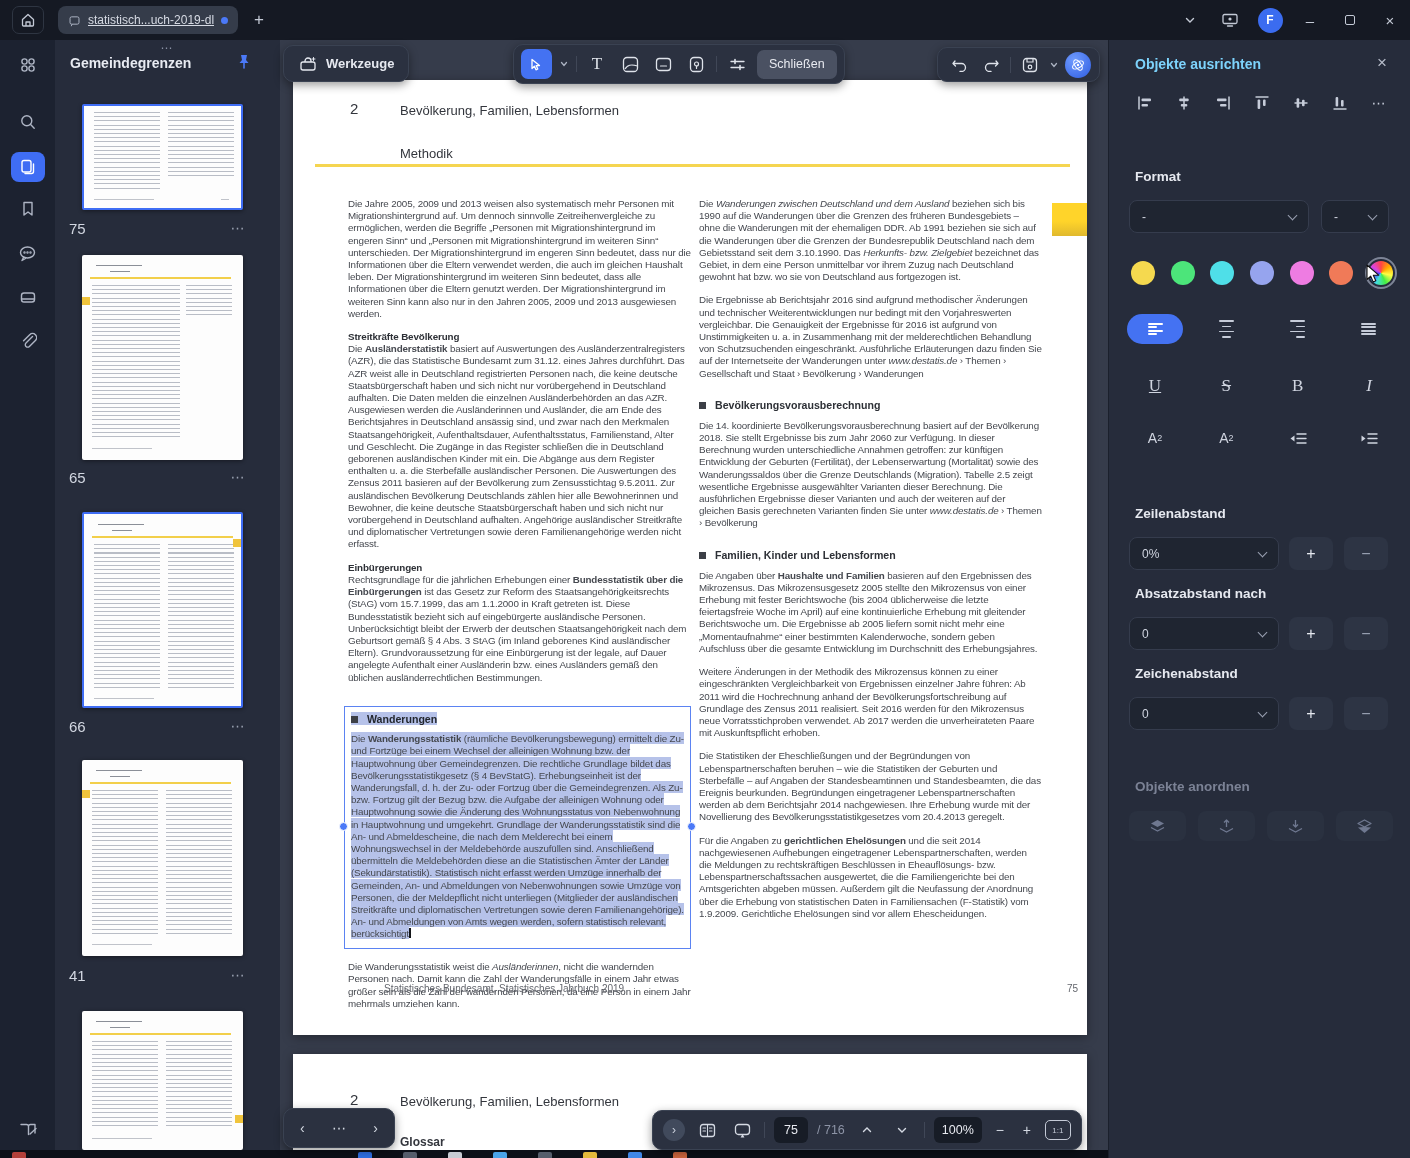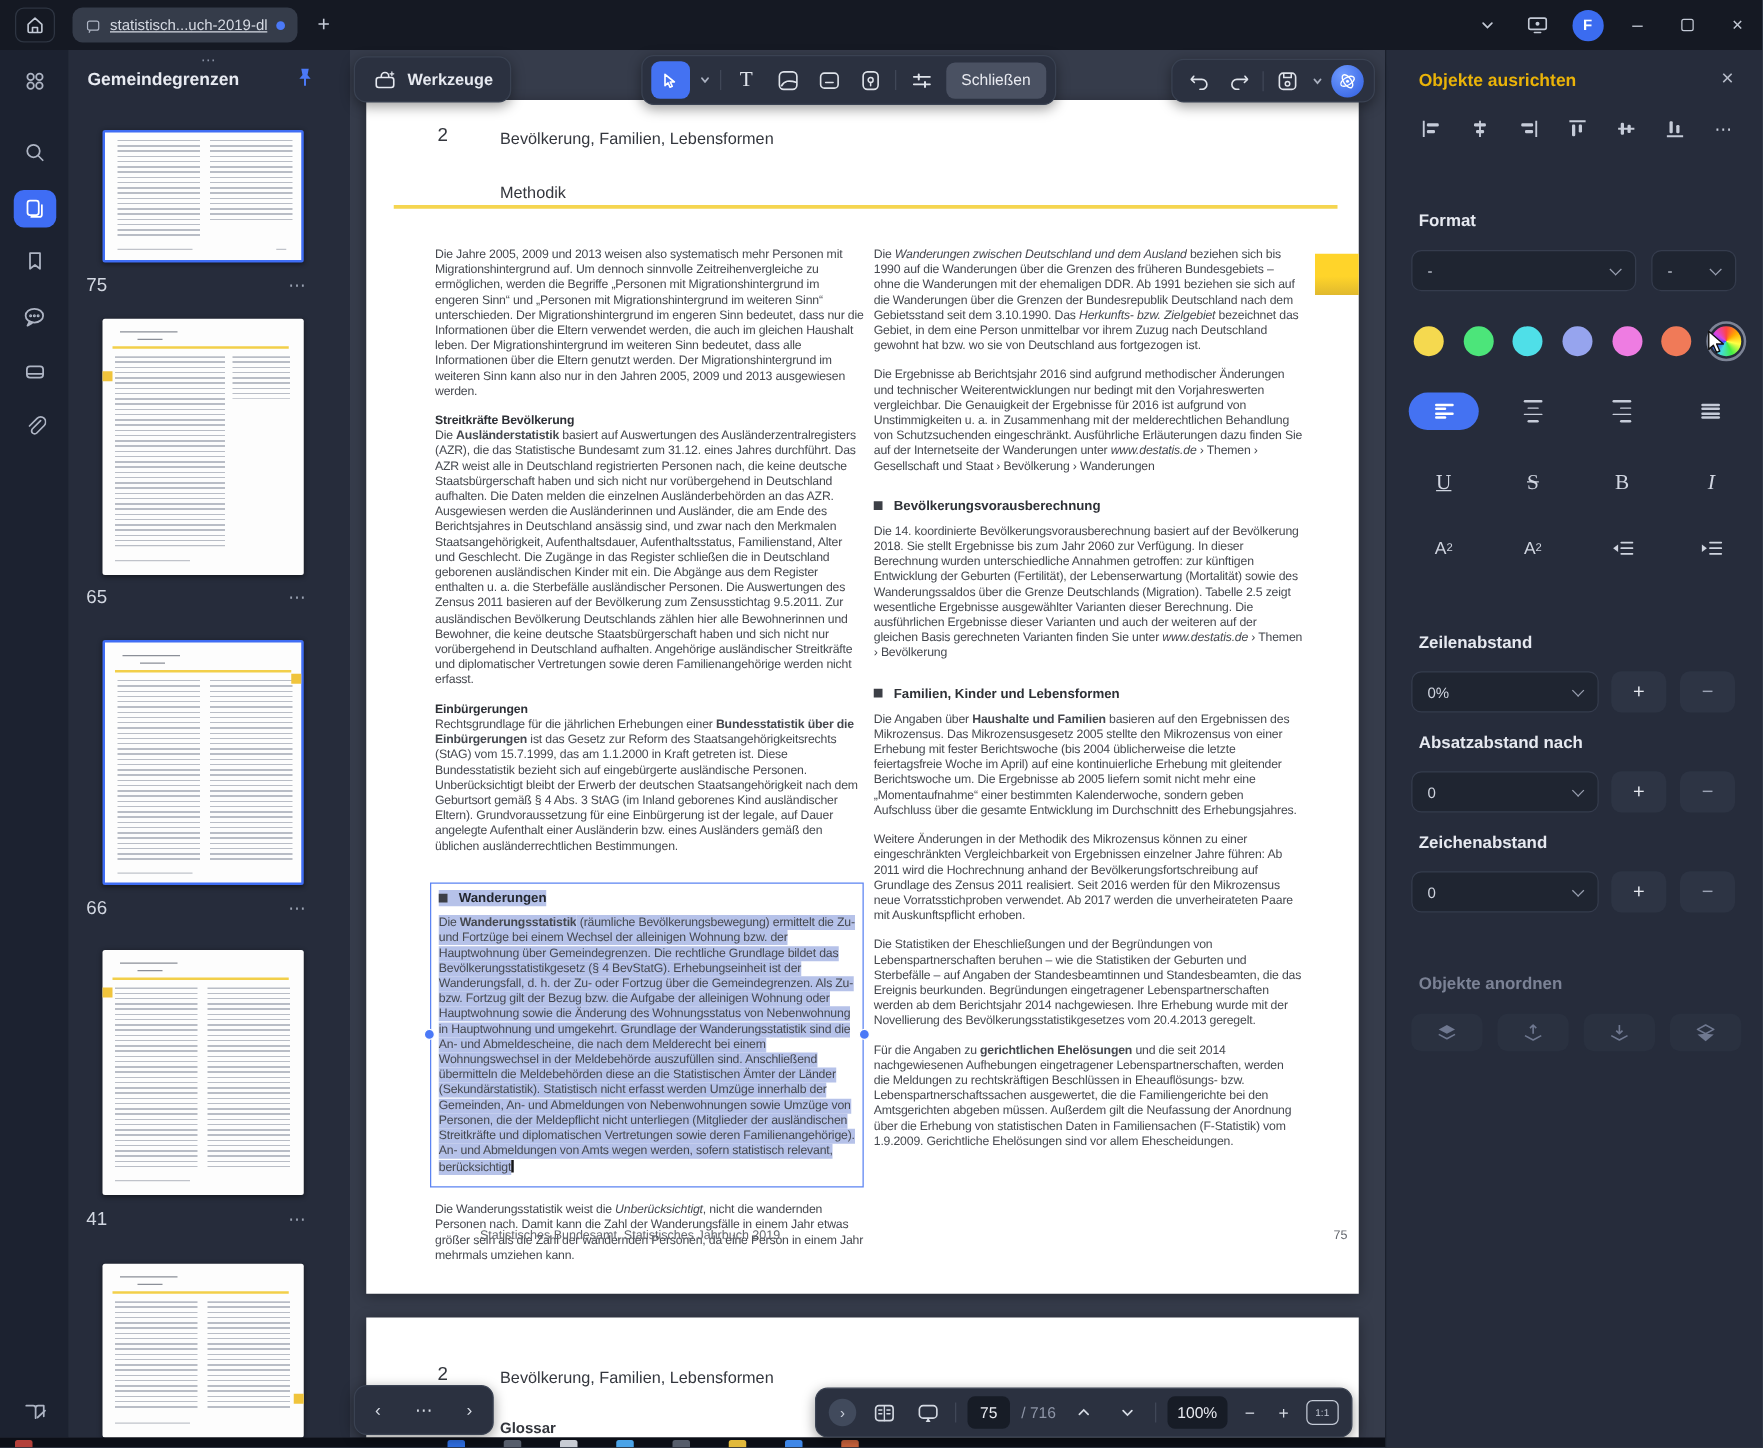--- a/index.html
+++ b/index.html
@@ -81,21 +81,21 @@
   .status-pill{left:652px;top:1110px;height:40px;padding:0 10px;gap:9px;}
   .circ-btn{width:22px;height:22px;border-radius:50%;background:#414a5c;color:#c9cfdb;font-size:12px;display:flex;align-items:center;justify-content:center;}
   .val-box{height:26px;background:#171c26;border-radius:6px;color:#e8eaf0;font-size:12.5px;display:flex;align-items:center;justify-content:center;}
   .pg-box{width:34px;} .zm-box{width:48px;}
   .dim-txt{color:#8d94a6;font-size:12.5px;}
   .fit-box{width:26px;height:20px;border:1.3px solid #c4cad6;border-radius:5px;color:#c4cad6;font-size:8px;display:flex;align-items:center;justify-content:center;}
   .glyph-btn{color:#d5dae3;font-size:14px;display:flex;align-items:center;justify-content:center;width:18px;}
 
   
   .rpanel{position:absolute;left:1108px;top:40px;width:302px;height:1118px;background:#262c3b;border-left:1px solid #1b202c;z-index:5;}
-  .rp-title{position:absolute;left:26px;top:16px;font-size:14px;font-weight:700;color:#eab308;}
+  .rp-title{position:absolute;left:26px;top:16px;font-size:14px;font-weight:700;color:#7dd3fc;}
   .rp-close{position:absolute;right:16px;top:11px;width:24px;height:24px;color:#b6bcc9;font-size:17px;display:flex;align-items:center;justify-content:center;}
   .rp-align-row{position:absolute;left:22px;top:50px;width:262px;display:flex;justify-content:space-between;}
   .ra-ic{width:28px;height:26px;display:flex;align-items:center;justify-content:center;}
   .ra-ic svg{stroke:#c6ccd9;fill:#c6ccd9;}
   .rp-label{position:absolute;left:26px;font-size:13.5px;font-weight:700;color:#e6e9f0;}
   .rp-label.dim{color:#7b8295;}
   .dd{position:absolute;height:33px;background:#1f2531;border:1px solid #353c4d;border-radius:8px;color:#d0d5e0;font-size:12px;display:flex;align-items:center;padding:0 12px;justify-content:space-between;}
   .dd-chev{width:7px;height:7px;border-right:1.5px solid #9aa1b2;border-bottom:1.5px solid #9aa1b2;transform:rotate(45deg);margin-top:-3px;}
   .swatch-row{position:absolute;left:22px;top:221px;width:262px;display:flex;justify-content:space-between;align-items:center;}
   .swatch{width:24px;height:24px;border-radius:50%;}
@@ -297,21 +297,21 @@
             <p class="doc-h">Streitkräfte Bevölkerung</p>
             <p class="doc-p"><span>Die </span><span style="font-weight: 700;">Ausländerstatistik</span><span> basiert auf Auswertungen des Ausländerzentralregisters (AZR), die das Statistische Bundesamt zum 31.12. eines Jahres durchführt. Das AZR weist alle in Deutschland registrierten Personen nach, die keine deutsche Staatsbürgerschaft haben und sich nicht nur vorübergehend in Deutschland aufhalten. Die Daten melden die einzelnen Ausländerbehörden an das AZR. Ausgewiesen werden die Ausländerinnen und Ausländer, die am Ende des Berichtsjahres in Deutschland ansässig sind, und zwar nach den Merkmalen Staatsangehörigkeit, Aufenthaltsdauer, Aufenthaltsstatus, Familienstand, Alter und Geschlecht. Die Zugänge in das Register schließen die in Deutschland geborenen ausländischen Kinder mit ein. Die Abgänge aus dem Register enthalten u. a. die Sterbefälle ausländischer Personen. Die Auswertungen des Zensus 2011 basieren auf der Bevölkerung zum Zensusstichtag 9.5.2011. Zur ausländischen Bevölkerung Deutschlands zählen hier alle Bewohnerinnen und Bewohner, die keine deutsche Staatsbürgerschaft haben und sich nicht nur vorübergehend in Deutschland aufhalten. Angehörige ausländischer Streitkräfte und diplomatischer Vertretungen sowie deren Familienangehörige werden nicht erfasst.</span></p>
             <p class="doc-h">Einbürgerungen</p>
             <p class="doc-p"><span>Rechtsgrundlage für die jährlichen Erhebungen einer </span><span style="font-weight: 700;">Bundesstatistik über die Einbürgerungen</span><span> ist das Gesetz zur Reform des Staatsangehörigkeitsrechts (StAG) vom 15.7.1999, das am 1.1.2000 in Kraft getreten ist. Diese Bundesstatistik bezieht sich auf eingebürgerte ausländische Personen. Unberücksichtigt bleibt der Erwerb der deutschen Staatsangehörigkeit nach dem Geburtsort gemäß § 4 Abs. 3 StAG (im Inland geborenes Kind ausländischer Eltern). Grundvoraussetzung für eine Einbürgerung ist der legale, auf Dauer angelegte Aufenthalt einer Ausländerin bzw. eines Ausländers gemäß den üblichen ausländerrechtlichen Bestimmungen.</span></p>
             <div class="selbox">
               <p class="bh"><span class="sel" style="background: rgb(182, 194, 233);"><span class="sqb" style="margin-right: 9px;"></span>Wanderungen</span></p>
               <p class="bp doc-p" style="margin: 0px;"><span class="sel">Die </span><span class="sel" style="font-weight: 700;">Wanderungsstatistik</span><span class="sel"> (räumliche Bevölkerungsbewegung) ermittelt die Zu- und Fortzüge bei einem Wechsel der alleinigen Wohnung bzw. der Hauptwohnung über Gemeindegrenzen. Die rechtliche Grundlage bildet das Bevölkerungsstatistikgesetz (§ 4 BevStatG). Erhebungseinheit ist der Wanderungsfall, d. h. der Zu- oder Fortzug über die Gemeindegrenzen. Als Zu- bzw. Fortzug gilt der Bezug bzw. die Aufgabe der alleinigen Wohnung oder Hauptwohnung sowie die Änderung des Wohnungsstatus von Nebenwohnung in Hauptwohnung und umgekehrt. Grundlage der Wanderungsstatistik sind die An- und Abmeldescheine, die nach dem Melderecht bei einem Wohnungswechsel in der Meldebehörde auszufüllen sind. Anschließend übermitteln die Meldebehörden diese an die Statistischen Ämter der Länder (Sekundärstatistik). Statistisch nicht erfasst werden Umzüge innerhalb der Gemeinden, An- und Abmeldungen von Nebenwohnungen sowie Umzüge von Personen, die der Meldepflicht nicht unterliegen (Mitglieder der ausländischen Streitkräfte und diplomatischen Vertretungen sowie deren Familienangehörige). An- und Abmeldungen von Amts wegen werden, sofern statistisch relevant, berücksichtigt</span><span class="caret"></span></p>
               <div class="hdl l"></div>
               <div class="hdl r"></div>
             </div>
-            <p class="doc-p"><span>Die Wanderungsstatistik weist die </span><span style="font-style: italic;">Unberücksichtigt</span><span>, nicht die wandernden Personen nach. Damit kann die Zahl der Wanderungsfälle in einem Jahr etwas größer sein als die Zahl der wandernden Personen, da eine Person in einem Jahr mehrmals umziehen kann.</span></p>
+            <p class="doc-p"><span>Die Wanderungsstatistik weist die </span><span style="font-style: italic;">Ausländerinnen</span><span>, nicht die wandernden Personen nach. Damit kann die Zahl der Wanderungsfälle in einem Jahr etwas größer sein als die Zahl der wandernden Personen, da eine Person in einem Jahr mehrmals umziehen kann.</span></p>
           </div>
         <div class="col" id="col-right">
             <p class="doc-p"><span>Die </span><span style="font-style: italic;">Wanderungen zwischen Deutschland und dem Ausland</span><span> beziehen sich bis 1990 auf die Wanderungen über die Grenzen des früheren Bundesgebiets – ohne die Wanderungen mit der ehemaligen DDR. Ab 1991 beziehen sie sich auf die Wanderungen über die Grenzen der Bundesrepublik Deutschland nach dem Gebietsstand seit dem 3.10.1990. Das </span><span style="font-style: italic;">Herkunfts- bzw. Zielgebiet</span><span> bezeichnet das Gebiet, in dem eine Person unmittelbar vor ihrem Zuzug nach Deutschland gewohnt hat bzw. wo sie von Deutschland aus fortgezogen ist.</span></p>
             <p class="doc-p"><span>Die Ergebnisse ab Berichtsjahr 2016 sind aufgrund methodischer Änderungen und technischer Weiterentwicklungen nur bedingt mit den Vorjahreswerten vergleichbar. Die Genauigkeit der Ergebnisse für 2016 ist aufgrund von Unstimmigkeiten u. a. in Zusammenhang mit der melderechtlichen Behandlung von Schutzsuchenden eingeschränkt. Ausführliche Erläuterungen dazu finden Sie auf der Internetseite der Wanderungen unter </span><span style="font-style: italic;">www.destatis.de</span><span> › Themen › Gesellschaft und Staat › Bevölkerung › Wanderungen</span></p>
             <p class="doc-hsq"><span class="sqb"></span>Bevölkerungsvorausberechnung</p>
             <p class="doc-p"><span>Die 14. koordinierte Bevölkerungsvorausberechnung basiert auf der Bevölkerung 2018. Sie stellt Ergebnisse bis zum Jahr 2060 zur Verfügung. In dieser Berechnung wurden unterschiedliche Annahmen getroffen: zur künftigen Entwicklung der Geburten (Fertilität), der Lebenserwartung (Mortalität) sowie des Wanderungssaldos über die Grenze Deutschlands (Migration). Tabelle 2.5 zeigt wesentliche Ergebnisse ausgewählter Varianten dieser Berechnung. Die ausführlichen Ergebnisse dieser Varianten und auch der weiteren auf der gleichen Basis gerechneten Varianten finden Sie unter </span><span style="font-style: italic;">www.destatis.de</span><span> › Themen › Bevölkerung</span></p>
             <p class="doc-hsq"><span class="sqb"></span>Familien, Kinder und Lebensformen</p>
             <p class="doc-p"><span>Die Angaben über </span><span style="font-weight: 700;">Haushalte und Familien</span><span> basieren auf den Ergebnissen des Mikrozensus. Das Mikrozensusgesetz 2005 stellte den Mikrozensus von einer Erhebung mit fester Berichtswoche (bis 2004 üblicherweise die letzte feiertagsfreie Woche im April) auf eine kontinuierliche Erhebung mit gleitender Berichtswoche um. Die Ergebnisse ab 2005 liefern somit nicht mehr eine „Momentaufnahme“ einer bestimmten Kalenderwoche, sondern geben Aufschluss über die gesamte Entwicklung im Durchschnitt des Erhebungsjahres.</span></p>
             <p class="doc-p"><span>Weitere Änderungen in der Methodik des Mikrozensus können zu einer eingeschränkten Vergleichbarkeit von Ergebnissen einzelner Jahre führen: Ab 2011 wird die Hochrechnung anhand der Bevölkerungsfortschreibung auf Grundlage des Zensus 2011 realisiert. Seit 2016 werden für den Mikrozensus neue Vorratsstichproben verwendet. Ab 2017 werden die unverheirateten Paare mit Auskunftspflicht erhoben.</span></p>
             <p class="doc-p"><span>Die Statistiken der Eheschließungen und der Begründungen von Lebenspartnerschaften beruhen – wie die Statistiken der Geburten und Sterbefälle – auf Angaben der Standesbeamtinnen und Standesbeamten, die das Ereignis beurkunden. Begründungen eingetragener Lebenspartnerschaften werden ab dem Berichtsjahr 2014 nachgewiesen. Ihre Erhebung wurde mit der Novellierung des Bevölkerungsstatistikgesetzes vom 20.4.2013 geregelt.</span></p>

